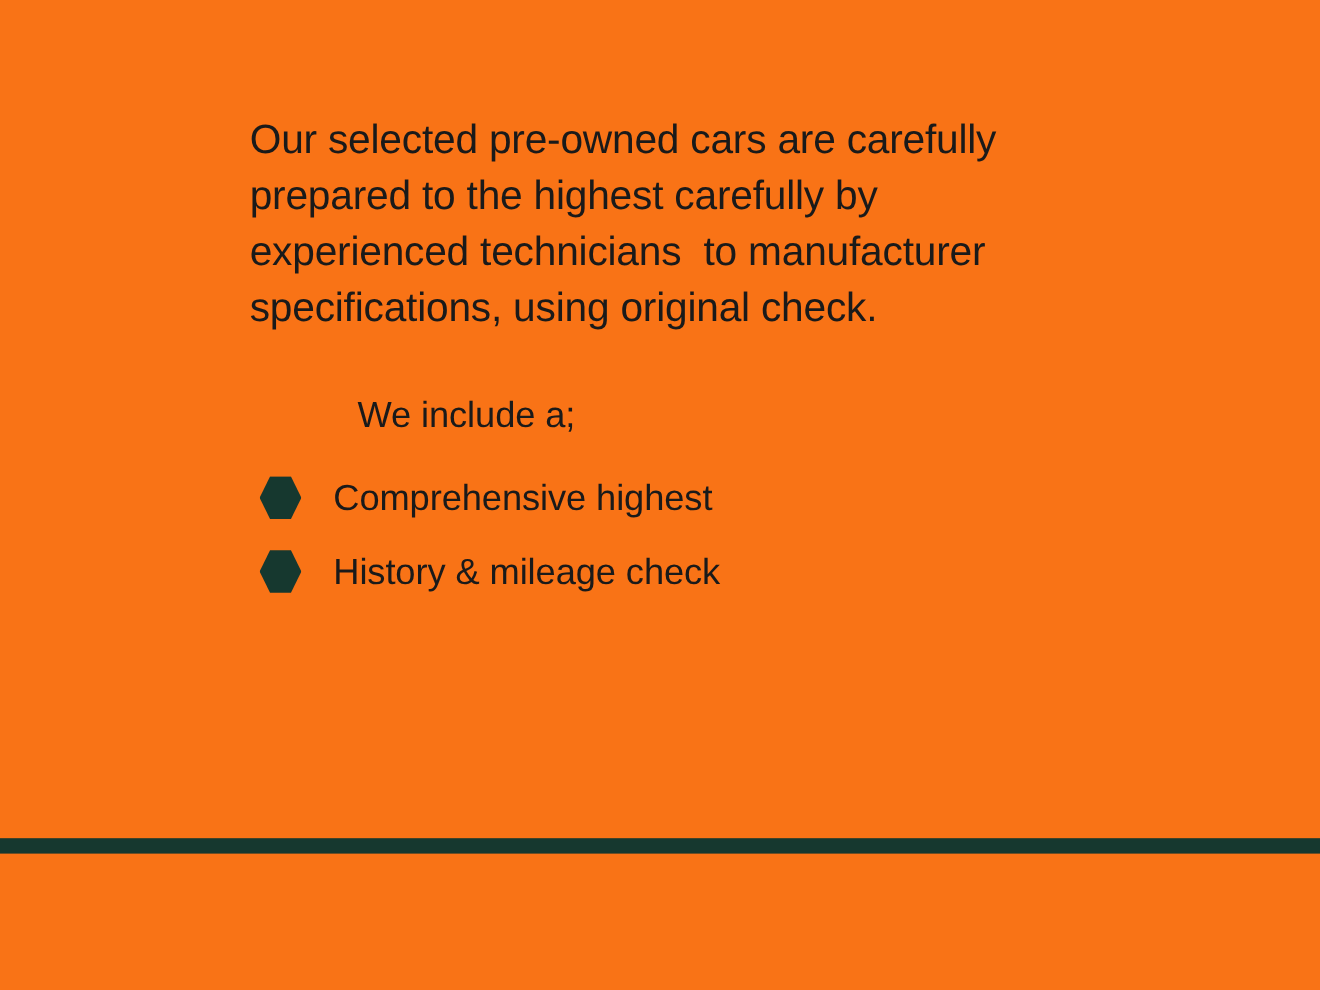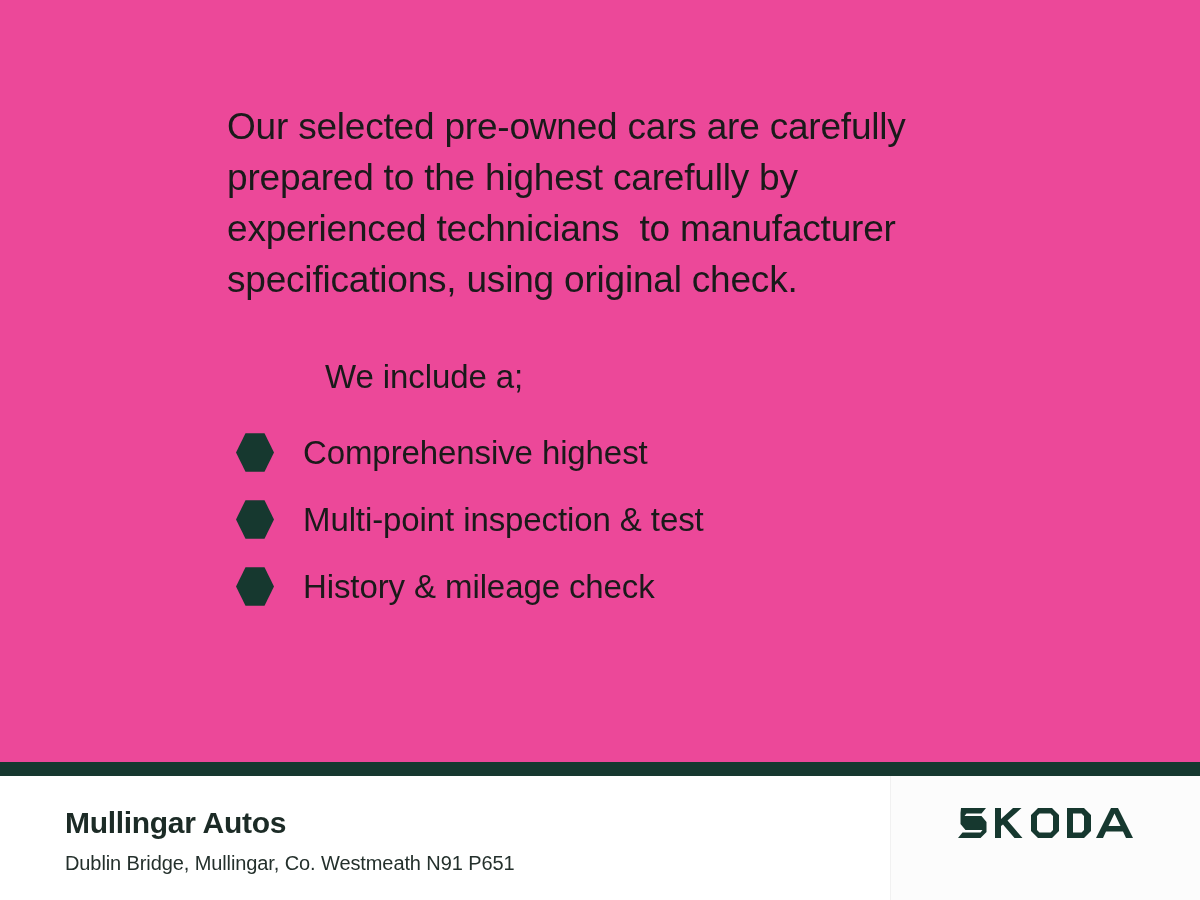--- a/index.html
+++ b/index.html
@@ -11,21 +11,21 @@
     height: 900px;
     background: #ffffff;
     font-family: "Liberation Sans", sans-serif;
     overflow: hidden;
     position: relative;
   }
 
   .slide {
     position: absolute;
     inset: 0;
-    background: #ec4899;
+    background: #f97316;
   }
 
   
   .headline {
     position: absolute;
     left: 227px;
     top: 101px;
     width: 790px;
     font-size: 37px;
     line-height: 51px;
@@ -155,54 +155,25 @@
 
   <div class="include-lead">We include a;</div>
 
   <div class="bullet-list">
 
     <div class="bullet-row">
       <span class="hex"></span>
       <span class="bullet-text">Comprehensive highest</span>
     </div>
 
-    <div class="bullet-row">
-      <span class="hex"></span>
-      <span class="bullet-text">Multi-point inspection &amp; test</span>
-    </div>
 
     <div class="bullet-row">
       <span class="hex"></span>
       <span class="bullet-text">History &amp; mileage check</span>
     </div>
 
 
   </div>
 
   <div class="band"></div>
 
-  <div class="footer">
-
-    <div class="logo-panel"></div>
-
-    <div class="dealer-name">Mullingar Autos</div>
-    <div class="dealer-address">Dublin Bridge, Mullingar, Co. Westmeath N91 P651</div>
-
-    <div class="skoda-logo">
-      <svg viewBox="0 0 364 80" xmlns="http://www.w3.org/2000/svg" aria-hidden="true">
-        <g fill="#16382f">
-
-          <path d="M6 10 h50 l-9 11 H17 l-4 5 h34 l10 12 v20 l-12 12 H0 l9 -11 h36 l4 -5 H15 L5 42 V20 Z"></path>
-
-          <path d="M74 10 h12 v22 l24 -22 h17 l-28 25 l30 35 h-16 l-23 -27 l-4 3 v24 H74 Z"></path>
-
-          <path d="M160 10 h28 l14 14 v32 l-14 14 h-28 l-14 -14 V24 Z M163 21 l-5 5 v28 l5 5 h22 l5 -5 V26 l-5 -5 Z"></path>
-
-          <path d="M218 10 h34 l14 14 v32 l-14 14 h-34 Z M230 21 v38 h17 l5 -5 V26 l-5 -5 Z"></path>
-
-          <path d="M306 10 h14 l30 60 h-14 l-6 -13 h-34 l-6 13 h-14 Z M301 46 h24 l-12 -25 Z"></path>
-        </g>
-      </svg>
-    </div>
-
-  </div>
 
 </div>
 
 </body></html>

